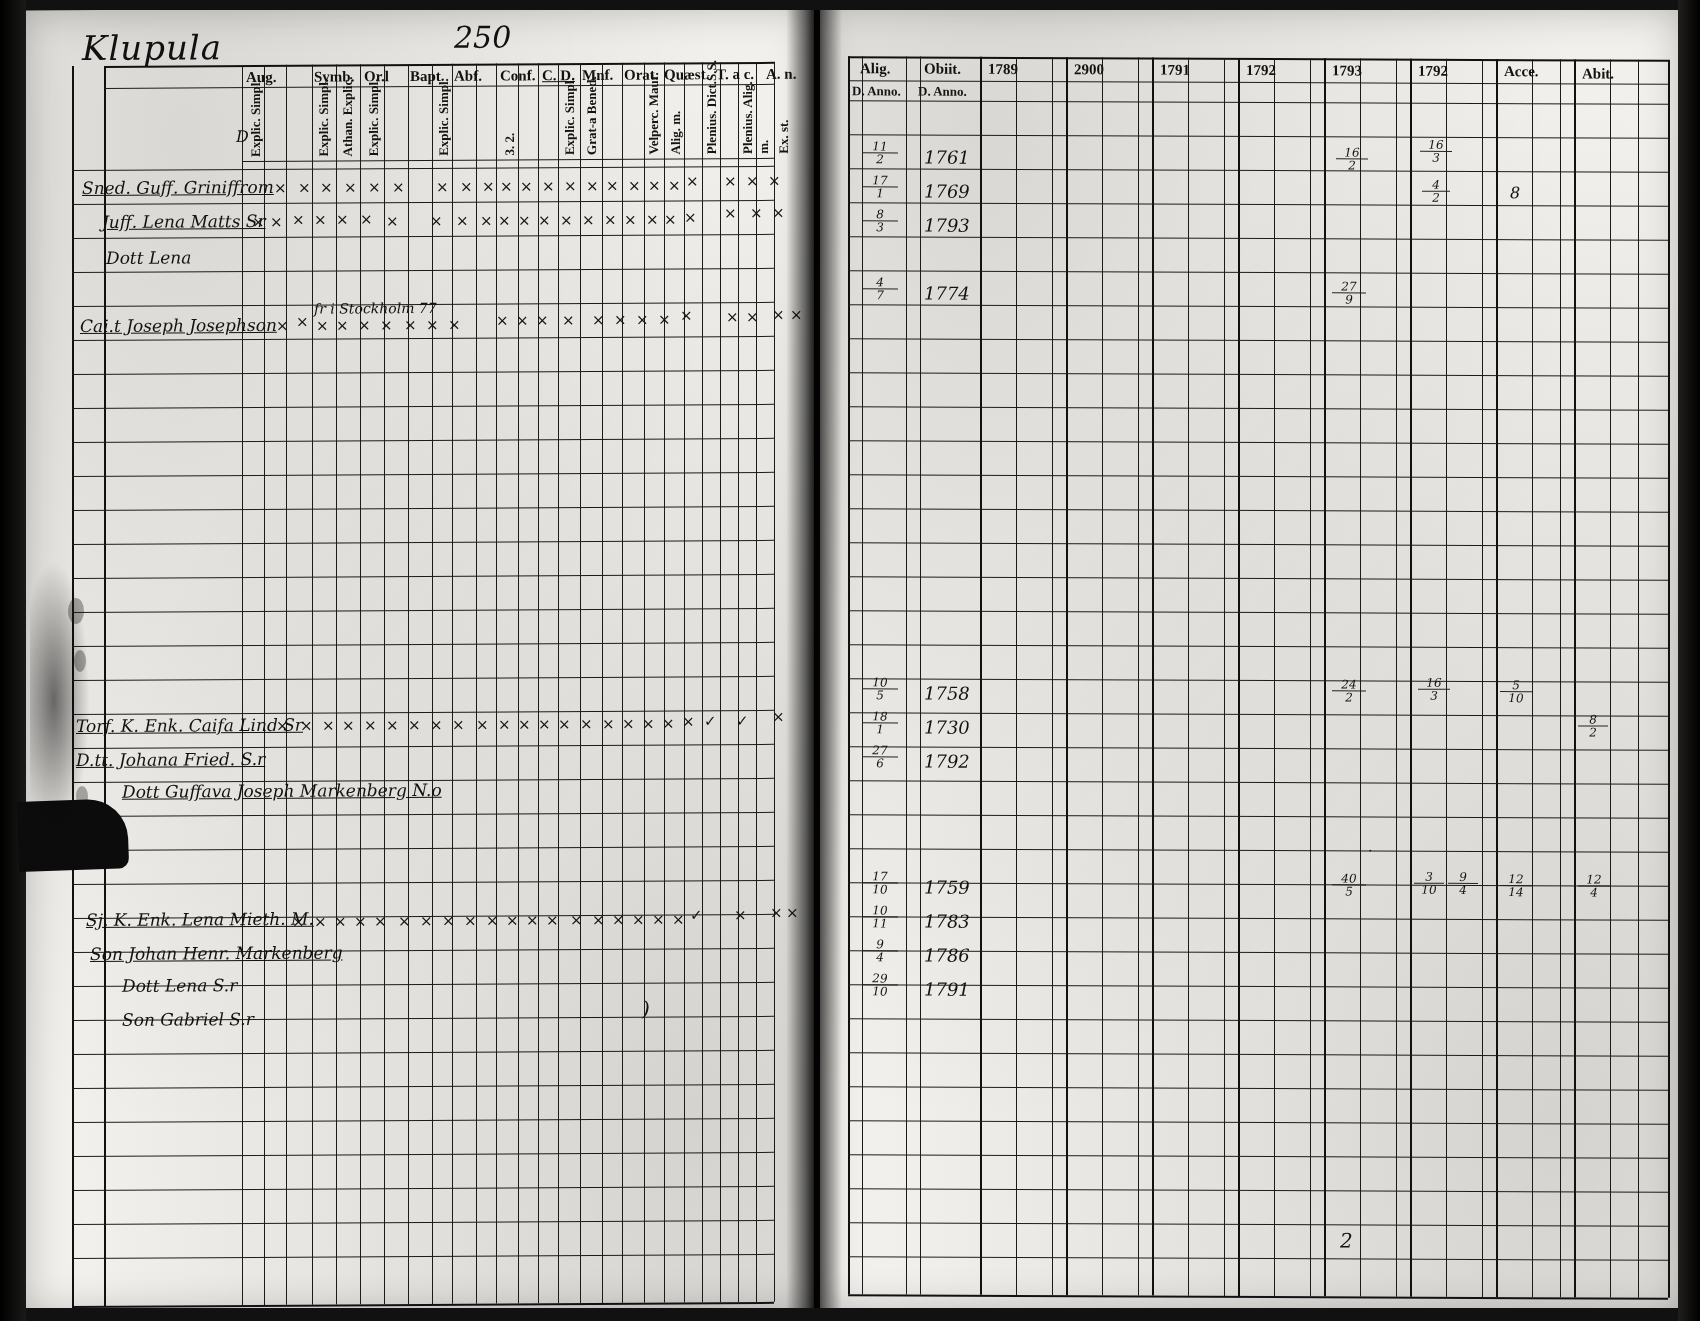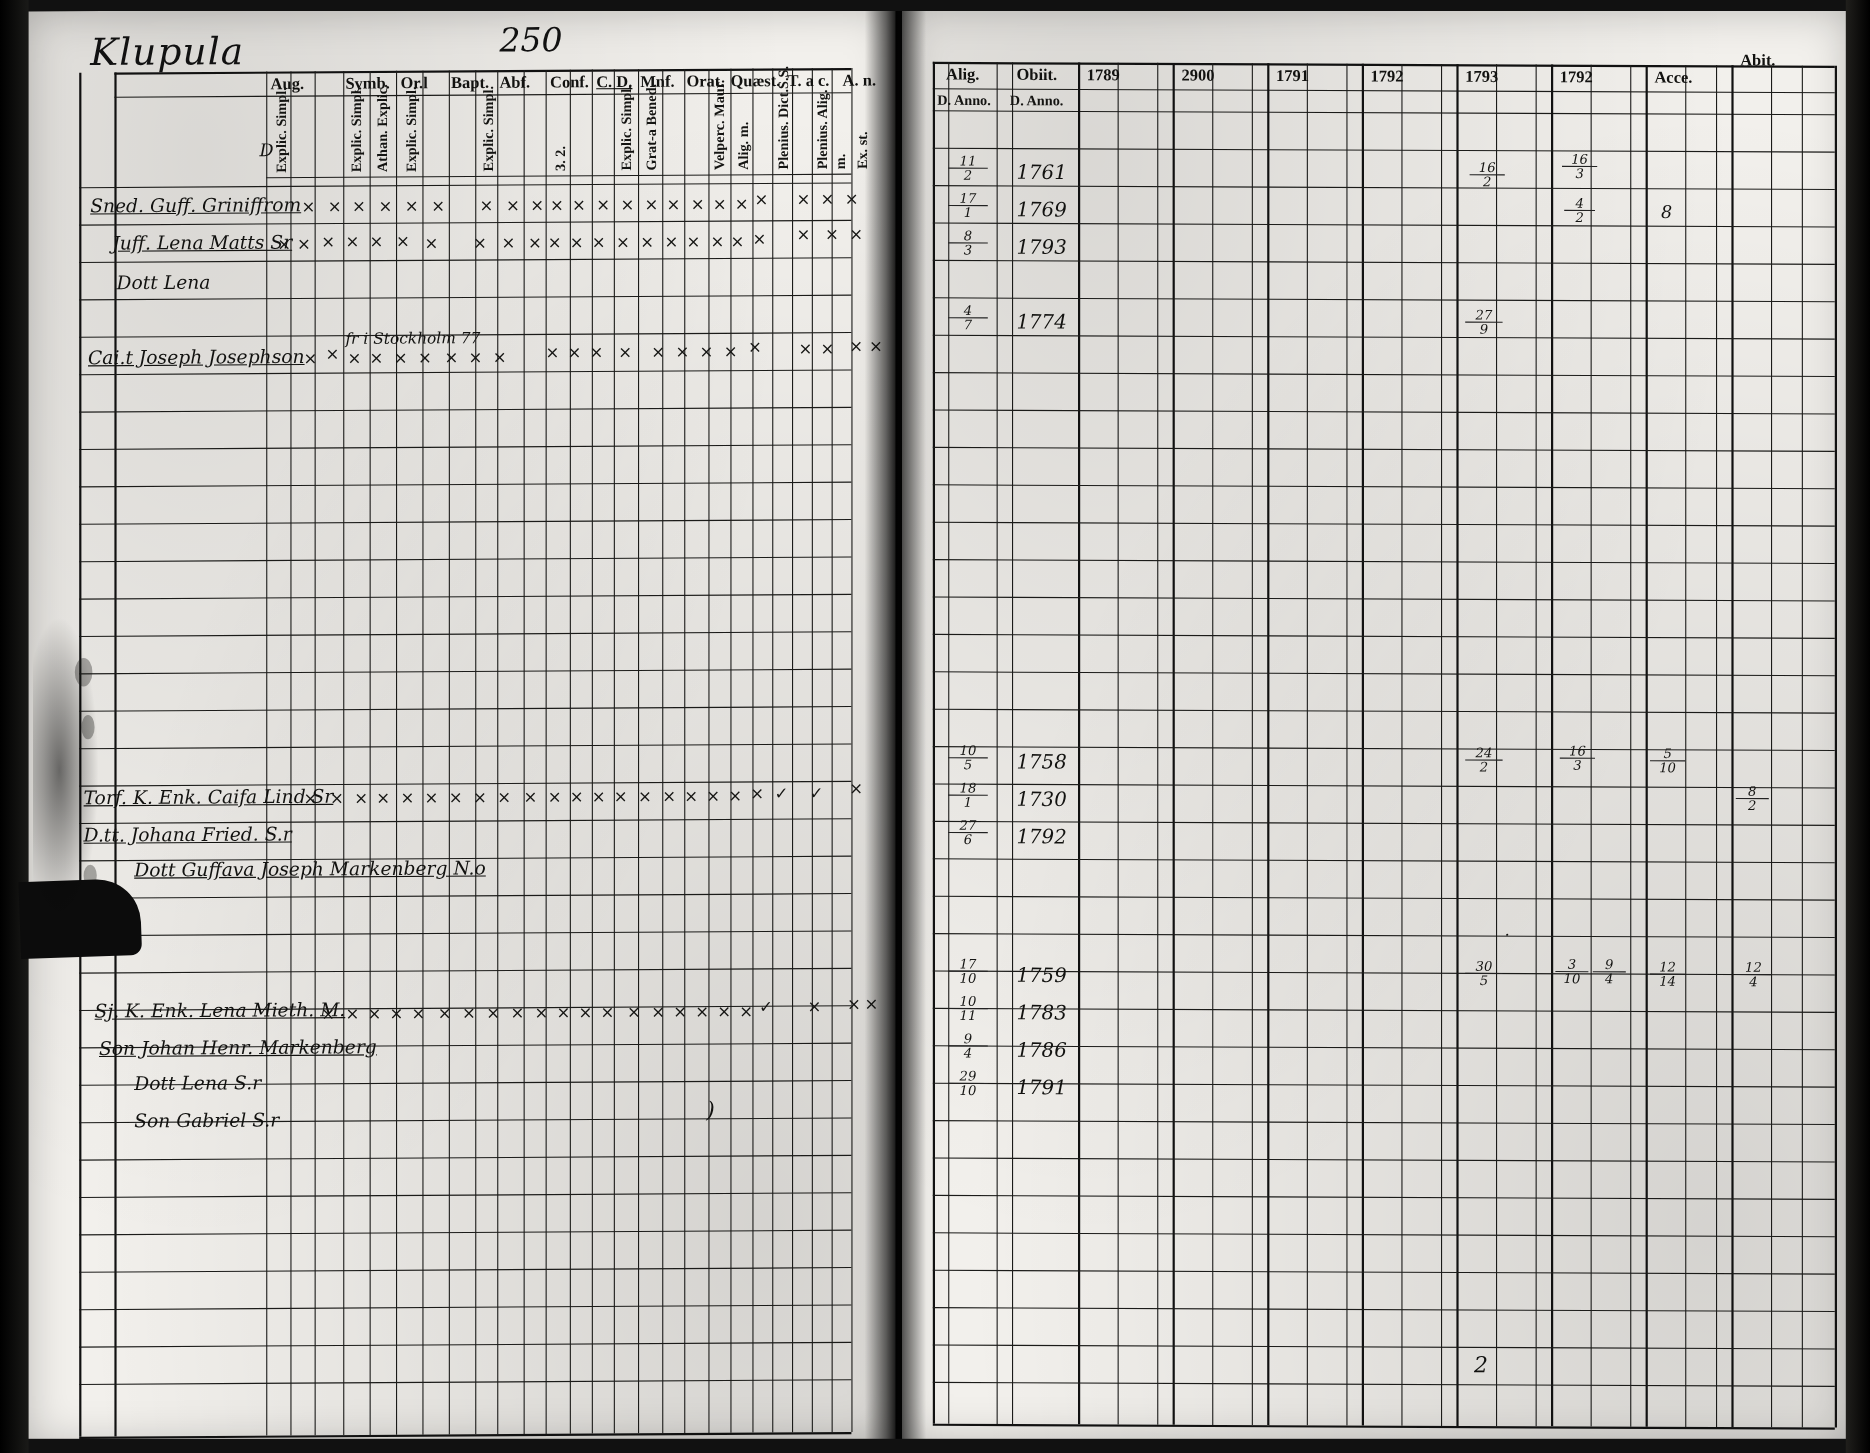--- a/index.html
+++ b/index.html
@@ -489,21 +489,21 @@
 
     <div class="hdr" style="position:absolute; left:40px; top:56px;">Alig.</div>
     <div class="hdr" style="position:absolute; left:104px; top:56px;">Obiit.</div>
     <div class="hdr" style="position:absolute; left:168px; top:56px;">1789</div>
     <div class="hdr" style="position:absolute; left:254px; top:56px;">2900</div>
     <div class="hdr" style="position:absolute; left:340px; top:56px;">1791</div>
     <div class="hdr" style="position:absolute; left:426px; top:56px;">1792</div>
     <div class="hdr" style="position:absolute; left:512px; top:56px;">1793</div>
     <div class="hdr" style="position:absolute; left:598px; top:56px;">1792</div>
     <div class="hdr" style="position:absolute; left:684px; top:56px;">Acce.</div>
-    <div class="hdr" style="position:absolute; left:762px; top:40px;">Abit.</div>
+    <div class="hdr" style="position:absolute; left:762px; top:58px;">Abit.</div>
 
     <div class="hdr-sm" style="position:absolute; left:32px; top:79px;">D. Anno.</div>
     <div class="hdr-sm" style="position:absolute; left:98px; top:79px;">D. Anno.</div>
 
     <div class="frac" style="left:42px; top:136px; width:36px;">
       <span class="num">11</span>
       <span class="den">2</span>
     </div>
     <div class="year" style="left:104px; top:142px;">1761</div>
     <div class="frac" style="left:516px; top:140px; width:32px;">
@@ -575,21 +575,21 @@
       <span class="den">6</span>
     </div>
     <div class="year" style="left:104px; top:746px;">1792</div>
 
     <div class="frac" style="left:42px; top:866px; width:36px;">
       <span class="num">17</span>
       <span class="den">10</span>
     </div>
     <div class="year" style="left:104px; top:872px;">1759</div>
     <div class="frac" style="left:512px; top:866px; width:34px;">
-      <span class="num">30</span>
+      <span class="num">40</span>
         <span class="den">5</span>
     </div>
     <div class="frac" style="left:594px; top:864px; width:30px;">
       <span class="num">3</span>
         <span class="den">10</span>
     </div>
     <div class="frac" style="left:628px; top:864px; width:30px;">
       <span class="num">9</span>
         <span class="den">4</span>
     </div>

